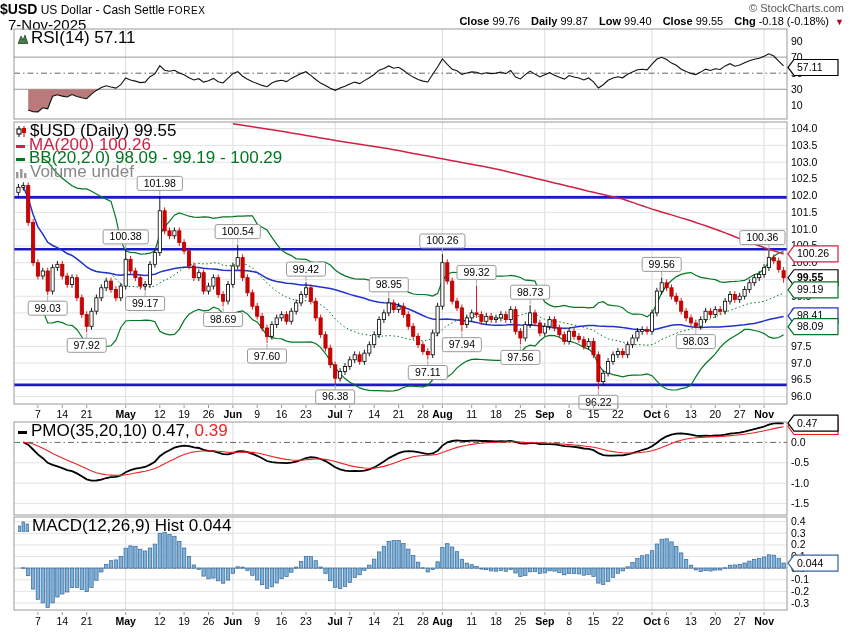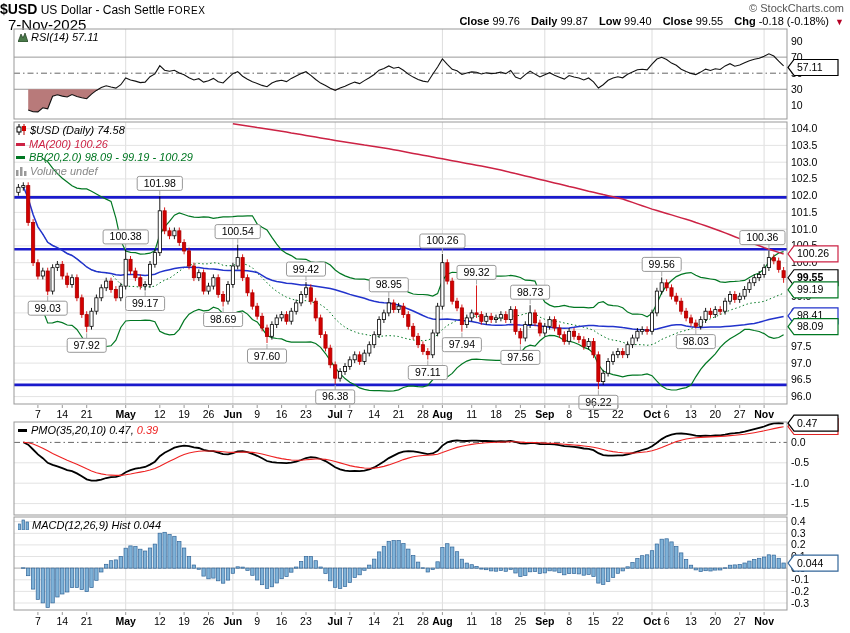--- a/index.html
+++ b/index.html
@@ -6,21 +6,21 @@
   .stage{position:relative;width:850px;height:633px;background:#fff;overflow:hidden;
          font-family:"Liberation Sans","DejaVu Sans",sans-serif;color:#000;}
   .hdr1{position:absolute;top:1px;left:0;font-size:12px;white-space:nowrap;}
   .sym{font-weight:bold;font-size:14px;}
   .exch{font-size:10px;letter-spacing:.6px;}
   .copy{position:absolute;top:2px;right:6px;font-size:11px;color:#555;}
   .hdr2{position:absolute;top:16px;left:8px;font-size:15px;}
   .quote{position:absolute;top:15px;right:6px;font-size:11px;white-space:nowrap;}
   .quote .ql{font-weight:bold;margin-left:8px;}
   .tri{color:#b50024;font-size:9px;margin-left:3px;}
-  .lg{position:absolute;font-size:11px;line-height:13.2px;white-space:nowrap;background:rgba(255,255,255,.0);font-style:italic;}
+  .lg{position:absolute;font-size:17px;line-height:13.2px;white-space:nowrap;background:rgba(255,255,255,.0);}
   .lg .ic{display:inline-block;vertical-align:-1px;margin-right:3px;}
   .sw{display:inline-block;width:9px;height:3px;margin-right:4px;vertical-align:2px;}
   #plot{position:absolute;top:0;left:0;}
   svg text{font-family:"Liberation Sans","DejaVu Sans",sans-serif;}
 </style>
 </head>
 <body>
 
 <div class="stage">
 
@@ -859,21 +859,21 @@
         </svg></span><span>RSI(14) 57.11</span>
   </div>
 
   <div class="lg" style="top:124px;left:16px;">
     <div>
       <span class="ic"><svg width="11" height="11">
             <line x1="3" y1="0" x2="3" y2="11" stroke="#000"></line>
             <rect x="1" y="3" width="4" height="5" fill="#fff" stroke="#000"></rect>
             <line x1="8" y1="0" x2="8" y2="11" stroke="#aa0000"></line>
             <rect x="6" y="2" width="4" height="5" fill="#d40000"></rect>
-          </svg></span><span style="color: rgb(0, 0, 0);">$USD (Daily) 74.58</span>
+          </svg></span><span style="color: rgb(0, 0, 0);">$USD (Daily) 99.55</span>
     </div>
     <div>
       <span class="sw" style="background:#cc2244"></span><span style="color: rgb(204, 34, 68);">MA(200) 100.26</span>
     </div>
     <div>
       <span class="sw" style="background:#007722"></span><span style="color: rgb(0, 119, 34);">BB(20,2.0) 98.09 - 99.19 - 100.29</span>
     </div>
     <div>
       <span class="ic"><svg width="11" height="10">
             <rect x="0" y="4" width="2.5" height="6" fill="#999"></rect>

